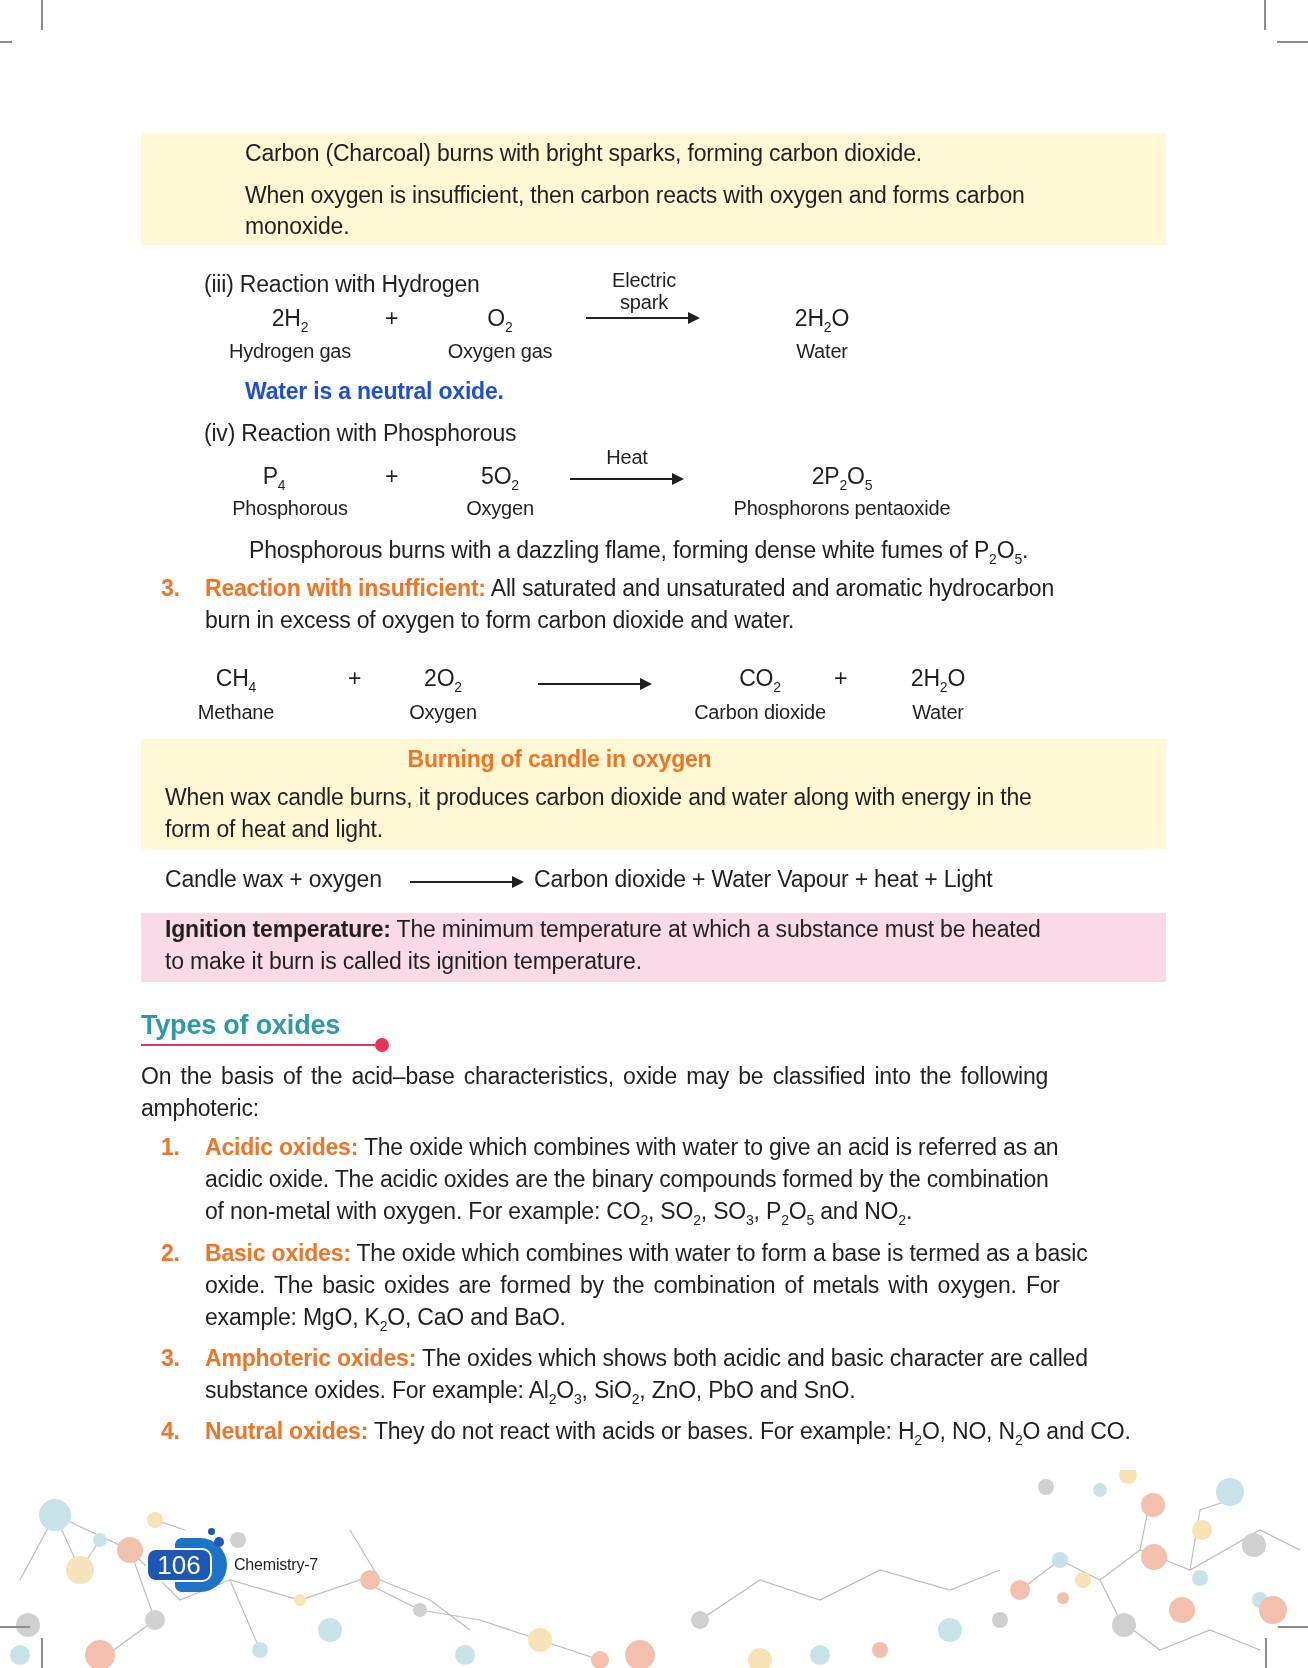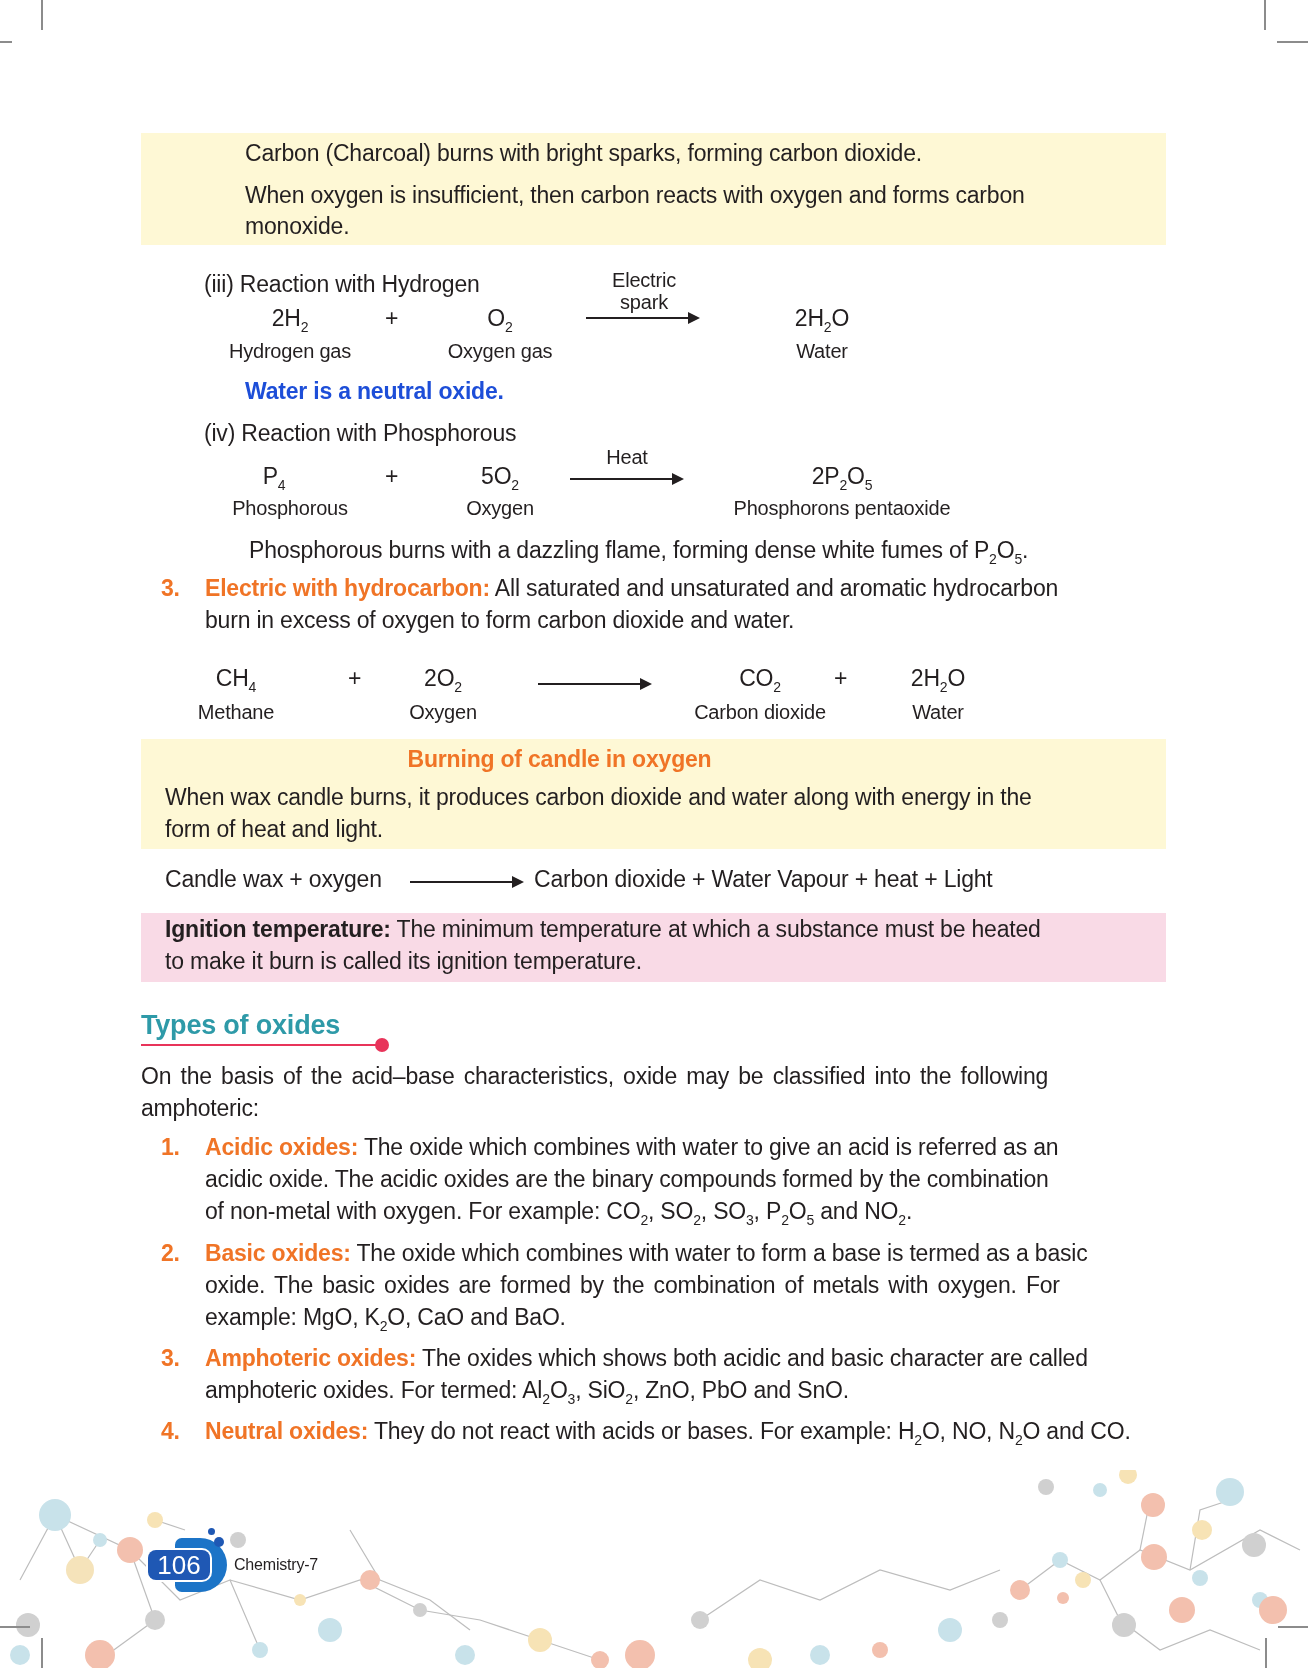--- a/index.html
+++ b/index.html
@@ -60,21 +60,21 @@
 <div class="t" style="left:385px;top:461px;">+</div>
 <div class="t center" style="left:450px;top:461px;width:100px;"><span>5O</span><sub>2</sub></div>
 <div class="arrow" style="left:570px;top:478px;width:112px;"></div>
 <div class="t center" style="left:792px;top:461px;width:100px;"><span>2P</span><sub>2</sub><span>O</span><sub>5</sub></div>
 <div class="t s center" style="left:210px;top:496px;width:160px;">Phosphorous</div>
 <div class="t s center" style="left:420px;top:496px;width:160px;">Oxygen</div>
 <div class="t s center" style="left:702px;top:496px;width:280px;">Phosphorons pentaoxide</div>
 <div class="t" style="left:249px;top:535px;"><span>Phosphorous burns with a dazzling flame, forming dense white fumes of P</span><sub>2</sub><span>O</span><sub>5</sub><span>.</span></div>
 
 <div class="t orange" style="left:161px;top:573px;">3.</div>
-<div class="t" style="left:205px;top:573px;"><span class="orange">Electric with hydrocarbon:</span><span> All saturated and unsaturated and aromatic hydrocarbon</span></div>
+<div class="t" style="left:205px;top:573px;"><span class="orange">Reaction with insufficient:</span><span> All saturated and unsaturated and aromatic hydrocarbon</span></div>
 <div class="t" style="left:205px;top:605px;">burn in excess of oxygen to form carbon dioxide and water.</div>
 
 <div class="t center" style="left:186px;top:663px;width:100px;"><span>CH</span><sub>4</sub></div>
 <div class="t" style="left:348px;top:663px;">+</div>
 <div class="t center" style="left:393px;top:663px;width:100px;"><span>2O</span><sub>2</sub></div>
 <div class="arrow" style="left:538px;top:683px;width:112px;"></div>
 <div class="t center" style="left:710px;top:663px;width:100px;"><span>CO</span><sub>2</sub></div>
 <div class="t" style="left:834px;top:663px;">+</div>
 <div class="t center" style="left:888px;top:663px;width:100px;"><span>2H</span><sub>2</sub><span>O</span></div>
 <div class="t s center" style="left:176px;top:700px;width:120px;">Methane</div>
@@ -107,21 +107,21 @@
 <div class="t" style="left:205px;top:1164px;">acidic oxide. The acidic oxides are the binary compounds formed by the combination</div>
 <div class="t" style="left:205px;top:1196px;"><span>of non-metal with oxygen. For example: CO</span><sub>2</sub><span>, SO</span><sub>2</sub><span>, SO</span><sub>3</sub><span>, P</span><sub>2</sub><span>O</span><sub>5</sub><span> and NO</span><sub>2</sub><span>.</span></div>
 
 <div class="t orange" style="left:161px;top:1238px;">2.</div>
 <div class="t" style="left:205px;top:1238px;"><span class="orange">Basic oxides:</span><span> The oxide which combines with water to form a base is termed as a basic</span></div>
 <div class="t" style="left:205px;top:1270px;word-spacing:3px;">oxide. The basic oxides are formed by the combination of metals with oxygen. For</div>
 <div class="t" style="left:205px;top:1302px;"><span>example: MgO, K</span><sub>2</sub><span>O, CaO and BaO.</span></div>
 
 <div class="t orange" style="left:161px;top:1343px;">3.</div>
 <div class="t" style="left:205px;top:1343px;"><span class="orange">Amphoteric oxides:</span><span> The oxides which shows both acidic and basic character are called</span></div>
-<div class="t" style="left:205px;top:1375px;"><span>amphoteric oxides. For termed: Al</span><sub>2</sub><span>O</span><sub>3</sub><span>, SiO</span><sub>2</sub><span>, ZnO, PbO and SnO.</span></div>
+<div class="t" style="left:205px;top:1375px;"><span>substance oxides. For example: Al</span><sub>2</sub><span>O</span><sub>3</sub><span>, SiO</span><sub>2</sub><span>, ZnO, PbO and SnO.</span></div>
 
 <div class="t orange" style="left:161px;top:1416px;">4.</div>
 <div class="t" style="left:205px;top:1416px;"><span class="orange">Neutral oxides:</span><span> They do not react with acids or bases. For example: H</span><sub>2</sub><span>O, NO, N</span><sub>2</sub><span>O and CO.</span></div>
 
 <svg class="abs" style="left:0;top:1470px;" width="1308" height="198" viewBox="0 0 1308 198">
   <g stroke="#bdbdbd" stroke-width="1.2" fill="none">
     <polyline points="20,110 55,45 80,100 100,70"></polyline>
     <polyline points="55,45 130,80 155,150 100,190"></polyline>
     <polyline points="130,80 180,130 230,110 260,180"></polyline>
     <polyline points="155,50 185,60"></polyline>

